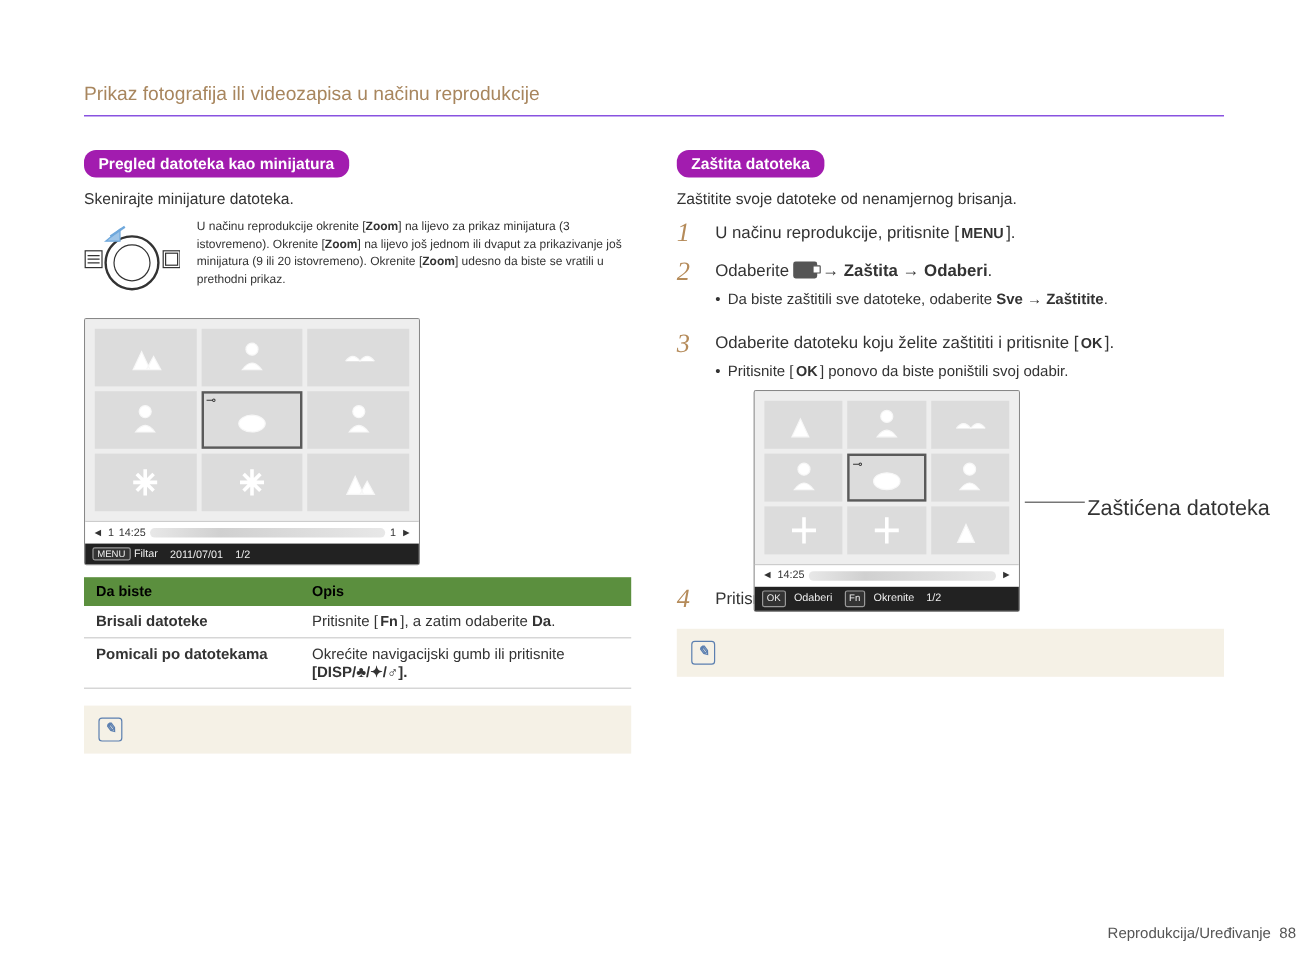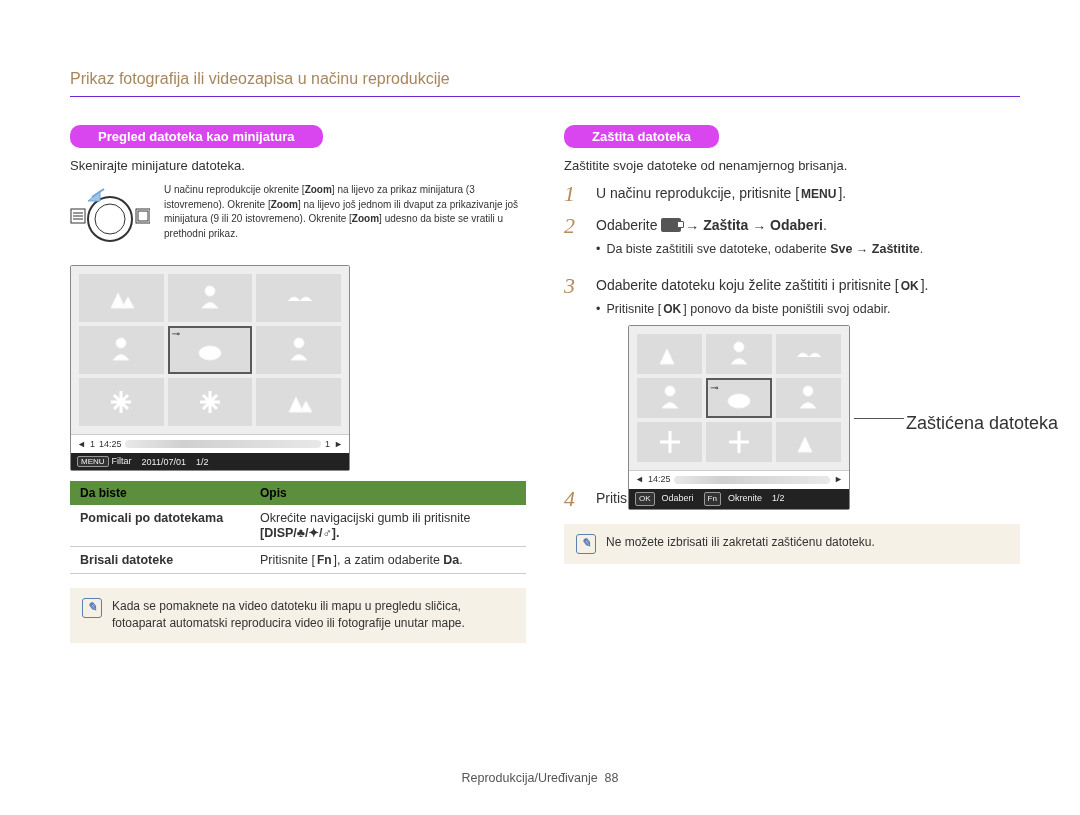--- a/index.html
+++ b/index.html
@@ -25,25 +25,25 @@
   .columns {
     display: flex;
     gap: 38px;
   }
   .col {
     flex: 1;
     min-width: 0;
   }
   .pill {
     display: inline-block;
-    background: #d946ef;
+    background: #a21caf;
     color: #fff;
     font-weight: bold;
     font-size: 13px;
-    padding: 4px 28px;
+    padding: 4px 12px;
     border-radius: 10px;
     margin-bottom: 6px;
   }
   .subhead {
     margin: 4px 0 10px 0;
   }
   .zoomrow {
     display: flex;
     gap: 14px;
     margin-bottom: 12px;
@@ -221,21 +221,21 @@
     left: 310px;
     top: -8px;
     font-size: 18px;
     white-space: nowrap;
   }
   .footer {
     position: absolute;
     bottom: 30px;
     width: 100%;
     left: 0;
-    text-align: center;
+    text-align: right;
     font-size: 12.5px;
     color: #555;
   }
   .inlineicon {
     display: inline-block;
     width: 20px; height: 14px;
     background: #555;
     border-radius: 2px;
     vertical-align: -2px;
     position: relative;
@@ -348,38 +348,37 @@
       </div>
     </div>
 
     <table class="actions">
       <tbody>
           <tr>
         <th>Da biste</th>
         <th>Opis</th>
       </tr>
       <tr>
+        <td>Brisali datoteke</td>
+        <td>
+          <span>Pritisnite [</span><span class="menutxt">Fn</span><span>], a zatim odaberite </span><b>Da</b>.
+        </td>
+      </tr>
+      <tr>
         <td>Pomicali po datotekama</td>
         <td>
           <span>Okrećite navigacijski gumb ili pritisnite</span><br>
           <b>[DISP/♣/✦/♂].</b>
         </td>
       </tr>
-      <tr>
-        <td>Brisali datoteke</td>
-        <td>
-          <span>Pritisnite [</span><span class="menutxt">Fn</span><span>], a zatim odaberite </span><b>Da</b>.
-        </td>
-      </tr>
     </tbody>
       </table>
 
     <div class="note">
       <div class="note-ico">✎</div>
-      <div>Kada se pomaknete na video datoteku ili mapu u pregledu sličica, fotoaparat automatski reproducira video ili fotografije unutar mape.</div>
     </div>
   </div>
 
   <div class="col">
     <div class="pill">Zaštita datoteka</div>
     <div class="subhead">Zaštitite svoje datoteke od nenamjernog brisanja.</div>
 
     <div class="steps">
 
       <div class="step">
@@ -489,21 +488,20 @@
         <div class="step-num">4</div>
         <div class="step-body">
           <span>Pritisnite [</span><span class="menutxt">Fn</span><span>].</span>
         </div>
       </div>
 
     </div>
 
     <div class="note">
       <div class="note-ico">✎</div>
-      <div>Ne možete izbrisati ili zakretati zaštićenu datoteku.</div>
     </div>
 
   </div>
 </div>
 
 <div class="footer">
   <span>Reprodukcija/Uređivanje</span>&nbsp;&nbsp;<span>88</span>
 </div>
 
 </body></html>

